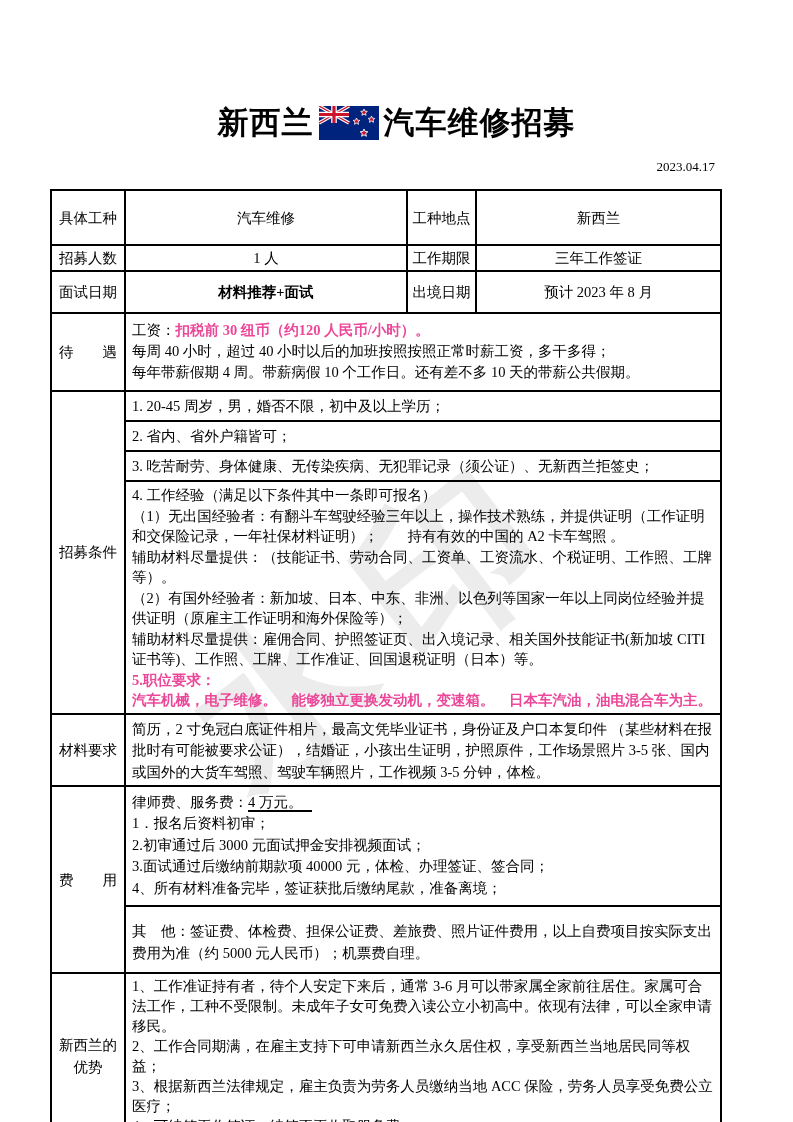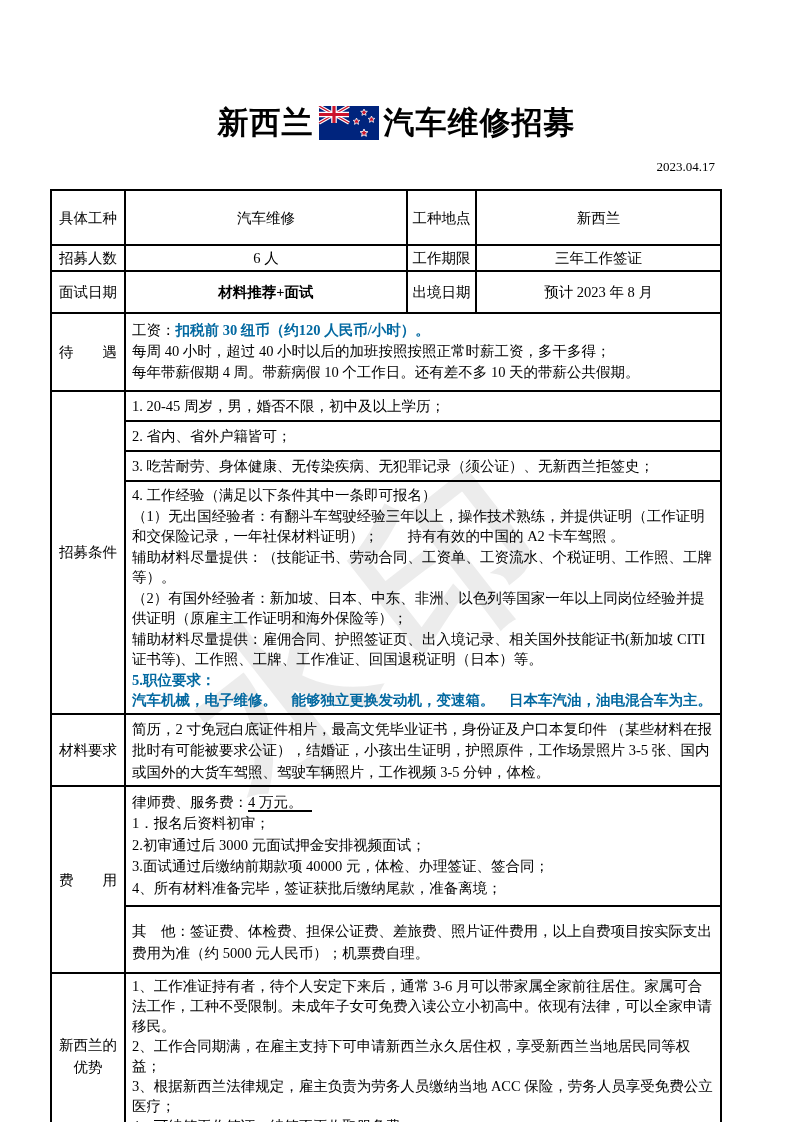--- a/index.html
+++ b/index.html
@@ -32,21 +32,21 @@
     font-size:14.5px;
   }
   td { border:2px solid #000; vertical-align:middle; padding:0; }
   td.lab { text-align:center; padding:2px 4px; line-height:20px;border-radius:12px; }
   td.val { text-align:center; padding:2px 4px; line-height:20px; }
   tr.r1 { height:55px; } tr.r2 { height:25px;margin-left:43px; } tr.r3 { height:42px; }
   tr.r4 { height:78px; } tr.r6 { height:71px; }
   td.content { vertical-align:top; padding:6px 6px 2px 6px; line-height:21px; }
   td.p0 { vertical-align:top; padding:0; }
   .bold { font-weight:bold;border-radius:15px; }
-  .red { color:#0369a1; font-weight:bold; }
+  .red { color:#ec4899; font-weight:bold; }
   .cond-item { border-bottom:2px solid #000; padding:4px 6px; line-height:20px; }
   .cond-block { padding:3px 6px 2px 6px; line-height:20.5px; min-height:200px; }
   .fees-main { border-bottom:2px solid #000; padding:4px 6px 6px 6px; }
   .fees-head { font-weight:normal; line-height:22px; }
   .fees-underline { border-bottom:2px solid #000; padding-right:10px; }
   .fees-step { line-height:21.5px; }
   .fees-other { padding:13px 6px 6px 6px; line-height:22px; min-height:46px; }
   .adv-block { padding:2px 6px; line-height:20px; }
   .lab2line { line-height:22px; }
 </style>
@@ -91,21 +91,21 @@
     <tbody>
         <tr class="r1">
       <td class="lab">具体工种</td>
       <td class="val">汽车维修</td>
       <td class="lab">工种地点</td>
       <td class="val">新西兰</td>
     </tr>
 
     <tr class="r2">
       <td class="lab">招募人数</td>
-      <td class="val">6 人</td>
+      <td class="val">1 人</td>
       <td class="lab">工作期限</td>
       <td class="val">三年工作签证</td>
     </tr>
 
     <tr class="r3">
       <td class="lab">面试日期</td>
       <td class="val bold">材料推荐+面试</td>
       <td class="lab">出境日期</td>
       <td class="val">预计 2023 年 8 月</td>
     </tr>

